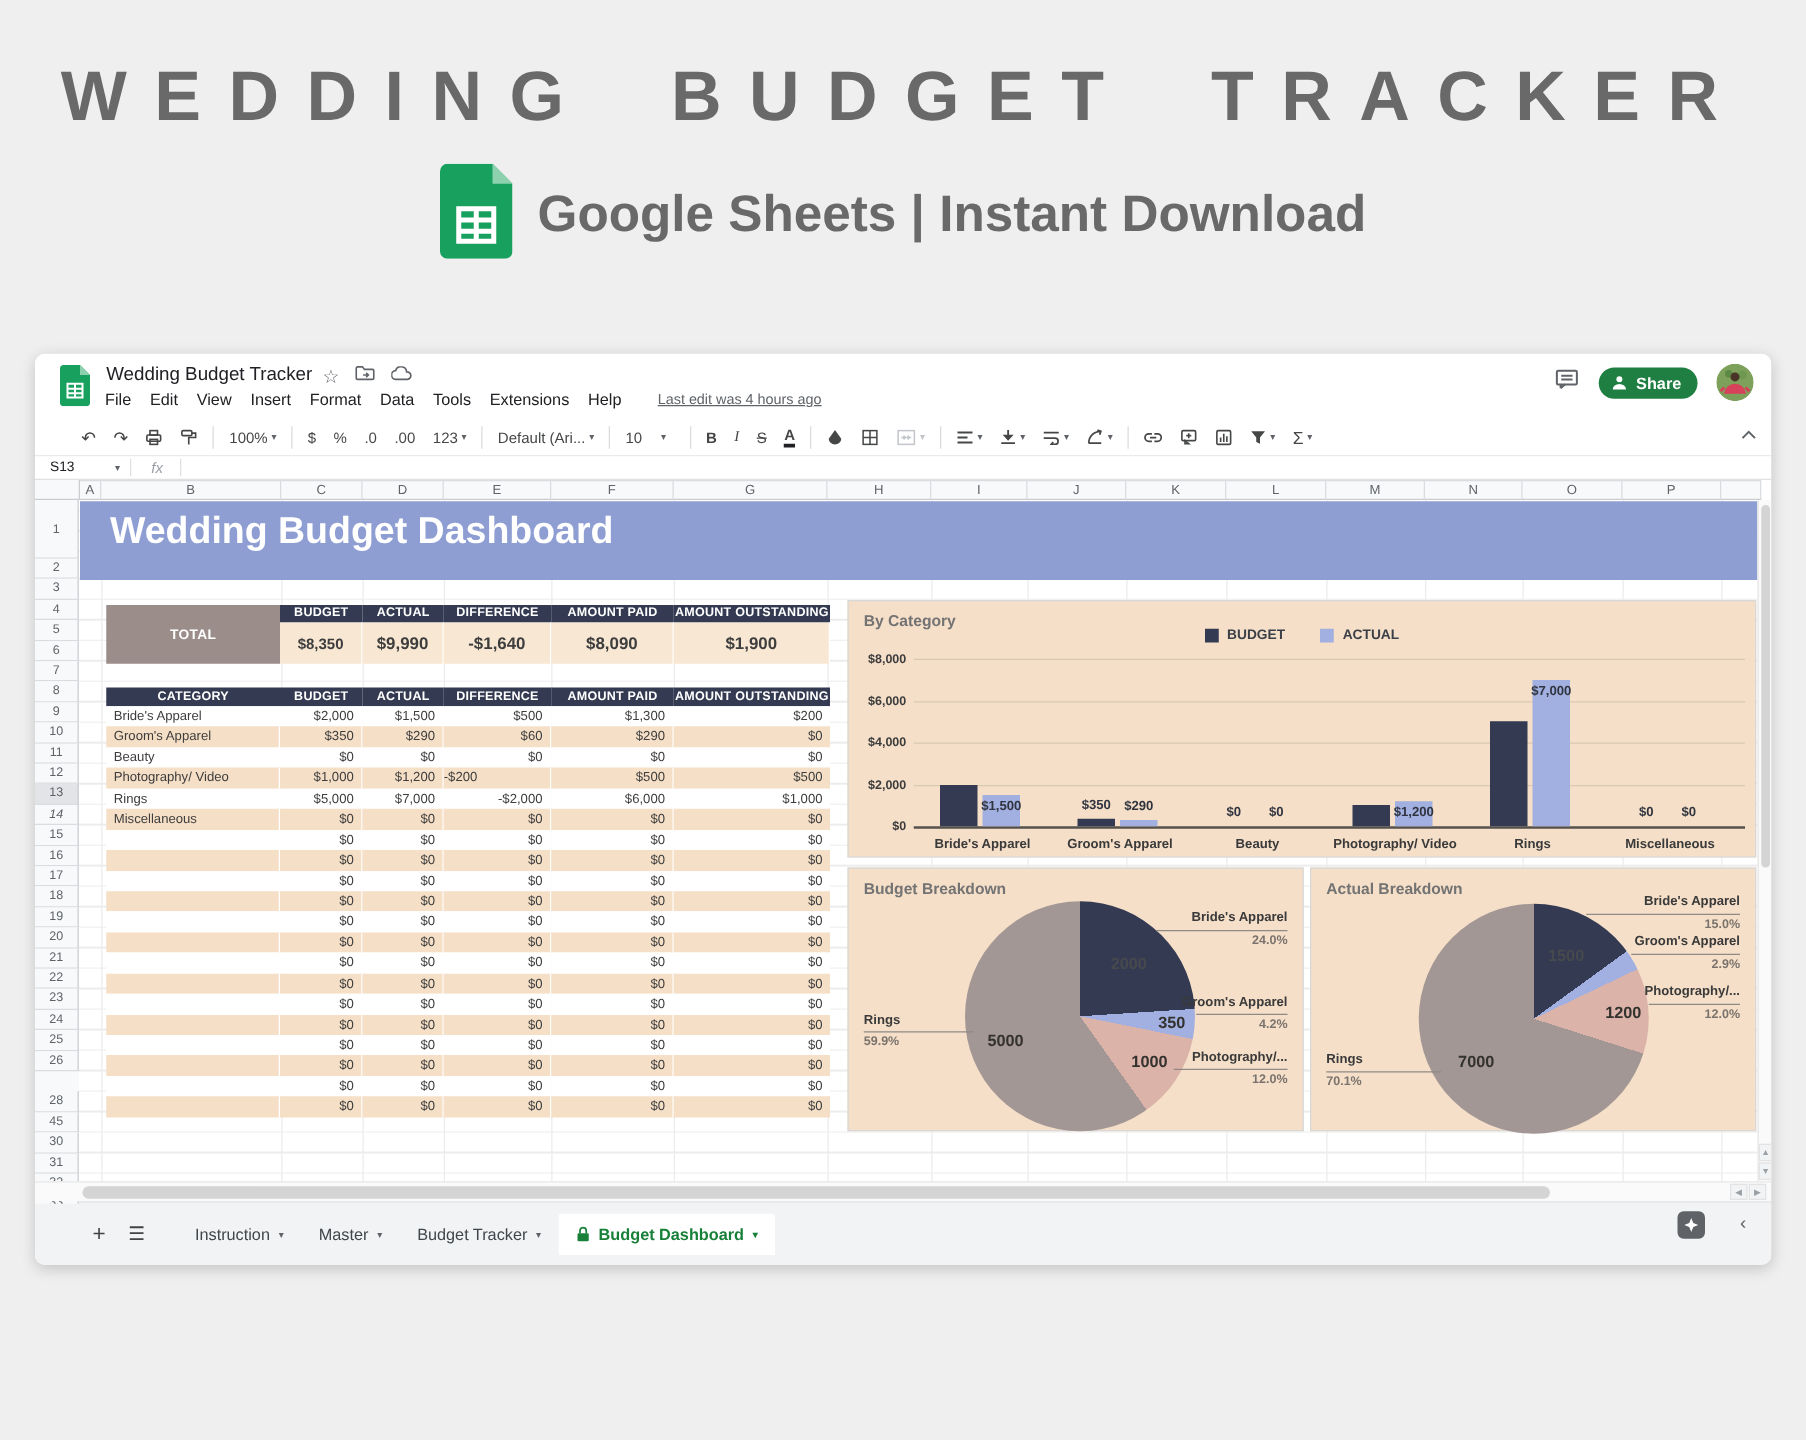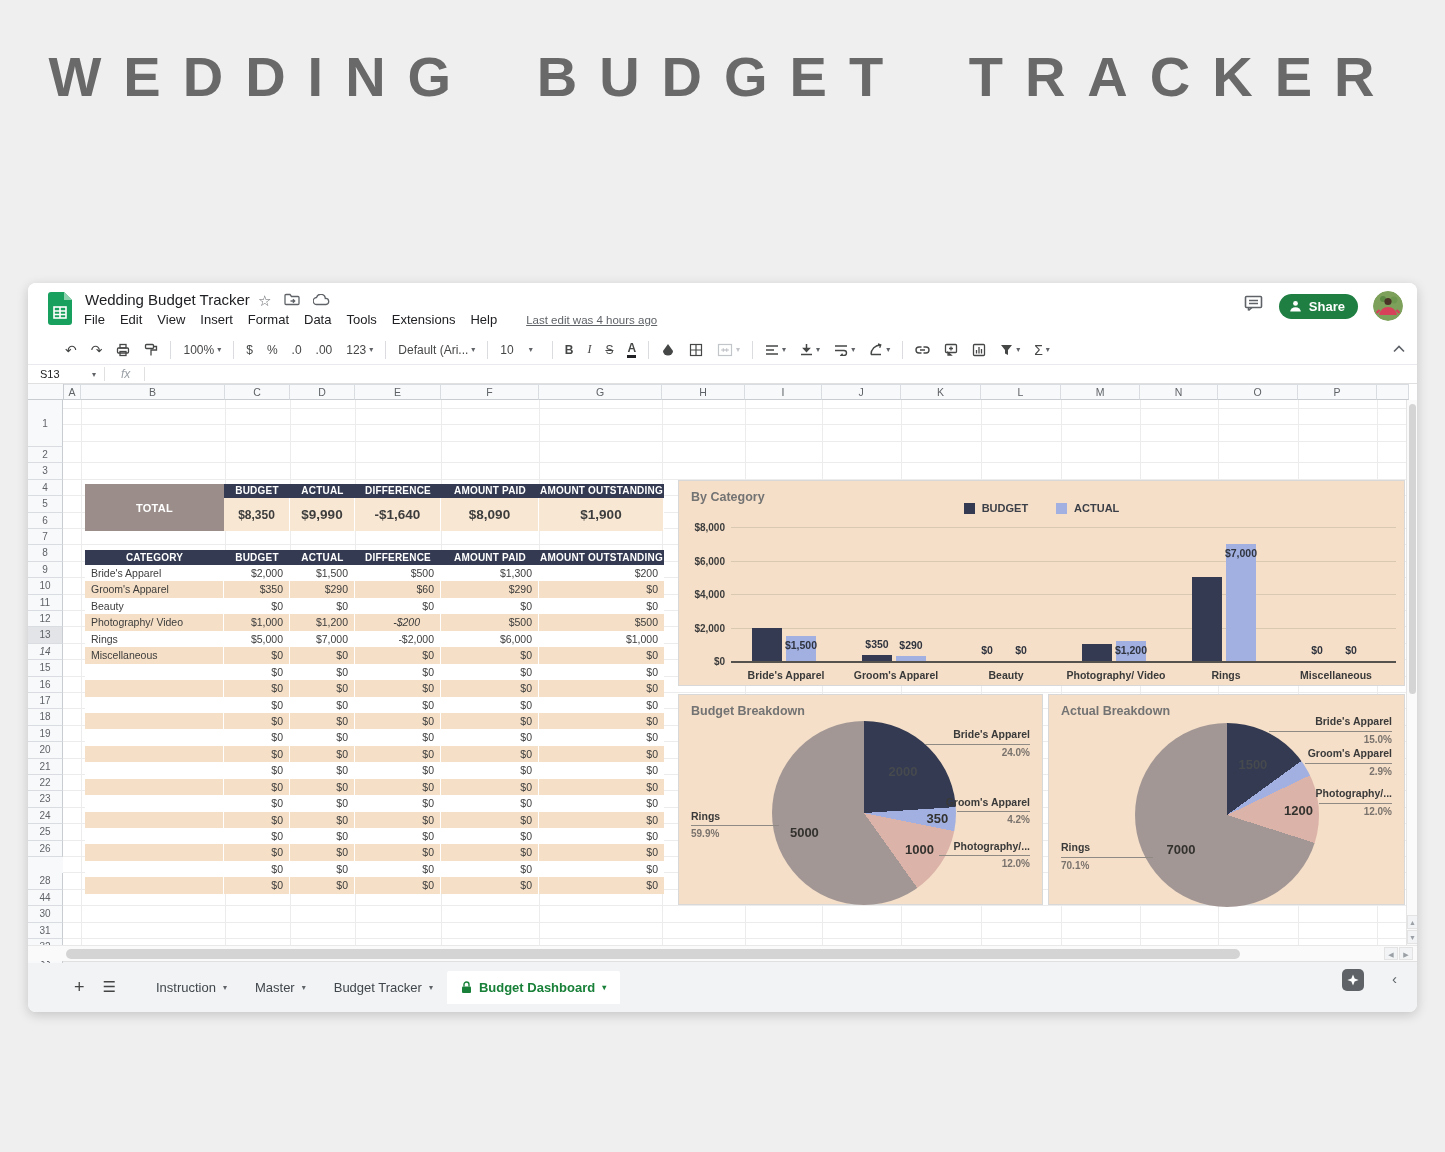--- a/index.html
+++ b/index.html
@@ -110,20 +110,35 @@
   .explore-btn { position:absolute; left:1314px; top:7px; width:22px; height:22px; background:#5f6368; border-radius:5px;
     display:flex; align-items:center; justify-content:center; }
   .tabs-chevron { position:absolute; left:1364px; top:8px; color:#5f6368; font-size:15px; }
 </style>
 </head>
 <body>
 
 <div class="page">
 
   <div class="hero-title">WEDDING BUDGET TRACKER</div>
+  <div class="hero-sub">
+    <span>
+      <svg width="58" height="76" viewBox="0 0 58 76">
+        <path d="M6 0 h36 l16 16 v54 a6 6 0 0 1 -6 6 h-46 a6 6 0 0 1 -6 -6 v-64 a6 6 0 0 1 6 -6 z" fill="#17a05e"></path>
+        <path d="M42 0 l16 16 h-16 z" fill="#8ed1ae"></path>
+        <g stroke="#fff" stroke-width="4" fill="none">
+          <rect x="15" y="36" width="28" height="26"></rect>
+          <line x1="15" y1="45" x2="43" y2="45"></line>
+          <line x1="15" y1="54" x2="43" y2="54"></line>
+          <line x1="29" y1="36" x2="29" y2="62"></line>
+        </g>
+      </svg>
+    </span>
+    <span class="hero-subtitle">Google Sheets | Instant Download</span>
+  </div>
 
   <div class="window">
 
     <div class="titlebar">
       <span class="doc-icon">
         <svg width="24" height="33" viewBox="0 0 24 33">
           <path d="M3 0 h13 l8 8 v22 a3 3 0 0 1 -3 3 h-18 a3 3 0 0 1 -3 -3 v-27 a3 3 0 0 1 3 -3 z" fill="#17a05e"></path>
           <path d="M16 0 l8 8 h-8 z" fill="#8ed1ae"></path>
           <g stroke="#fff" stroke-width="1.6" fill="none">
             <rect x="6" y="15" width="12" height="11"></rect>
@@ -398,27 +413,30 @@
           <div class="rowhead" style="top: 325.8px; height: 16.4px; line-height: 16.4px;">19</div>
           <div class="rowhead" style="top: 342.2px; height: 16.4px; line-height: 16.4px;">20</div>
           <div class="rowhead" style="top: 358.6px; height: 16.4px; line-height: 16.4px;">21</div>
           <div class="rowhead" style="top: 375px; height: 16.4px; line-height: 16.4px;">22</div>
           <div class="rowhead" style="top: 391.4px; height: 16.4px; line-height: 16.4px;">23</div>
           <div class="rowhead" style="top: 407.8px; height: 16.4px; line-height: 16.4px;">24</div>
           <div class="rowhead" style="top: 424.2px; height: 16.4px; line-height: 16.4px;">25</div>
           <div class="rowhead" style="top: 440.6px; height: 16.4px; line-height: 16.4px;">26</div>
           <div class="rowhead" style="top: 457px; height: 16.4px; line-height: 16.4px; margin-top: 32px;">27</div>
           <div class="rowhead" style="top: 473.4px; height: 16.4px; line-height: 16.4px;">28</div>
-          <div class="rowhead" style="top: 489.8px; height: 16.4px; line-height: 16.4px;">44</div>
+          <div class="rowhead" style="top: 489.8px; height: 16.4px; line-height: 16.4px;">45</div>
           <div class="rowhead" style="top: 506.2px; height: 16.4px; line-height: 16.4px;">30</div>
           <div class="rowhead" style="top: 522.6px; height: 16.4px; line-height: 16.4px;">31</div>
           <div class="rowhead" style="top: 539px; height: 16.4px; line-height: 16.4px;">32</div>
           <div class="rowhead" style="top: 555.4px; height: 16.4px; line-height: 16.4px;">33</div>
         </div>
 
+      <div class="banner">
+        <span>Wedding Budget Dashboard</span>
+      </div>
 
       <div class="sheet-table" id="totalTable" style="top:84px; grid-template-rows:14px 33px;">
           <div class="cell" style="grid-area: 1 / 1 / 3; background: rgb(155, 142, 138); color: rgb(255, 255, 255); font-weight: bold; font-size: 11px; display: flex; align-items: center; justify-content: center; letter-spacing: 0.3px;">TOTAL</div>
           <div class="th" style="grid-area: 1 / 2; line-height: 14px;">BUDGET</div>
           <div class="th" style="grid-area: 1 / 3; line-height: 14px;">ACTUAL</div>
           <div class="th" style="grid-area: 1 / 4; line-height: 14px;">DIFFERENCE</div>
           <div class="th" style="grid-area: 1 / 5; line-height: 14px;">AMOUNT PAID</div>
           <div class="th" style="grid-area: 1 / 6; line-height: 14px;">AMOUNT OUTSTANDING</div>
           <div class="cell" style="grid-area: 2 / 2; background: rgb(248, 231, 211); font-weight: bold; font-size: 12px; display: flex; align-items: center; justify-content: center; border-right: 1px solid rgb(255, 255, 255);">$8,350</div>
           <div class="cell" style="grid-area: 2 / 3; background: rgb(248, 231, 211); font-weight: bold; font-size: 13.5px; display: flex; align-items: center; justify-content: center; border-right: 1px solid rgb(255, 255, 255);">$9,990</div>
@@ -448,21 +466,21 @@
           <div class="cell" style="grid-area: 3 / 6; background: rgb(245, 223, 198); text-align: right; padding-right: 6px; line-height: 16.45px;">$0</div>
           <div class="cell" style="grid-area: 4 / 1; background: rgb(255, 255, 255); padding-left: 6px; line-height: 16.45px; border-right: 1px solid rgb(255, 255, 255);">Beauty</div>
           <div class="cell" style="grid-area: 4 / 2; background: rgb(255, 255, 255); text-align: right; padding-right: 6px; line-height: 16.45px; border-right: 1px solid rgb(255, 255, 255);">$0</div>
           <div class="cell" style="grid-area: 4 / 3; background: rgb(255, 255, 255); text-align: right; padding-right: 6px; line-height: 16.45px; border-right: 1px solid rgb(255, 255, 255);">$0</div>
           <div class="cell" style="grid-area: 4 / 4; background: rgb(255, 255, 255); text-align: right; padding-right: 6px; line-height: 16.45px; border-right: 1px solid rgb(255, 255, 255);">$0</div>
           <div class="cell" style="grid-area: 4 / 5; background: rgb(255, 255, 255); text-align: right; padding-right: 6px; line-height: 16.45px; border-right: 1px solid rgb(255, 255, 255);">$0</div>
           <div class="cell" style="grid-area: 4 / 6; background: rgb(255, 255, 255); text-align: right; padding-right: 6px; line-height: 16.45px;">$0</div>
           <div class="cell" style="grid-area: 5 / 1; background: rgb(245, 223, 198); padding-left: 6px; line-height: 16.45px; border-right: 1px solid rgb(255, 255, 255);">Photography/ Video</div>
           <div class="cell" style="grid-area: 5 / 2; background: rgb(245, 223, 198); text-align: right; padding-right: 6px; line-height: 16.45px; border-right: 1px solid rgb(255, 255, 255);">$1,000</div>
           <div class="cell" style="grid-area: 5 / 3; background: rgb(245, 223, 198); text-align: right; padding-right: 6px; line-height: 16.45px; border-right: 1px solid rgb(255, 255, 255);">$1,200</div>
-          <div class="cell" style="grid-area: 5 / 4; background: rgb(245, 223, 198); text-align: right; padding-right: 20px; line-height: 16.45px; border-right: 1px solid rgb(255, 255, 255); font-style: italic;">-$200</div>
+          <div class="cell" style="grid-area: 5 / 4; background: rgb(245, 223, 198); padding-right: 20px; line-height: 16.45px; border-right: 1px solid rgb(255, 255, 255);">-$200</div>
           <div class="cell" style="grid-area: 5 / 5; background: rgb(245, 223, 198); text-align: right; padding-right: 6px; line-height: 16.45px; border-right: 1px solid rgb(255, 255, 255);">$500</div>
           <div class="cell" style="grid-area: 5 / 6; background: rgb(245, 223, 198); text-align: right; padding-right: 6px; line-height: 16.45px;">$500</div>
           <div class="cell" style="grid-area: 6 / 1; background: rgb(255, 255, 255); padding-left: 6px; line-height: 16.45px; border-right: 1px solid rgb(255, 255, 255);">Rings</div>
           <div class="cell" style="grid-area: 6 / 2; background: rgb(255, 255, 255); text-align: right; padding-right: 6px; line-height: 16.45px; border-right: 1px solid rgb(255, 255, 255);">$5,000</div>
           <div class="cell" style="grid-area: 6 / 3; background: rgb(255, 255, 255); text-align: right; padding-right: 6px; line-height: 16.45px; border-right: 1px solid rgb(255, 255, 255);">$7,000</div>
           <div class="cell" style="grid-area: 6 / 4; background: rgb(255, 255, 255); text-align: right; padding-right: 6px; line-height: 16.45px; border-right: 1px solid rgb(255, 255, 255);">-$2,000</div>
           <div class="cell" style="grid-area: 6 / 5; background: rgb(255, 255, 255); text-align: right; padding-right: 6px; line-height: 16.45px; border-right: 1px solid rgb(255, 255, 255);">$6,000</div>
           <div class="cell" style="grid-area: 6 / 6; background: rgb(255, 255, 255); text-align: right; padding-right: 6px; line-height: 16.45px;">$1,000</div>
           <div class="cell" style="grid-area: 7 / 1; background: rgb(245, 223, 198); padding-left: 6px; line-height: 16.45px; border-right: 1px solid rgb(255, 255, 255);">Miscellaneous</div>
           <div class="cell" style="grid-area: 7 / 2; background: rgb(245, 223, 198); text-align: right; padding-right: 6px; line-height: 16.45px; border-right: 1px solid rgb(255, 255, 255);">$0</div>

